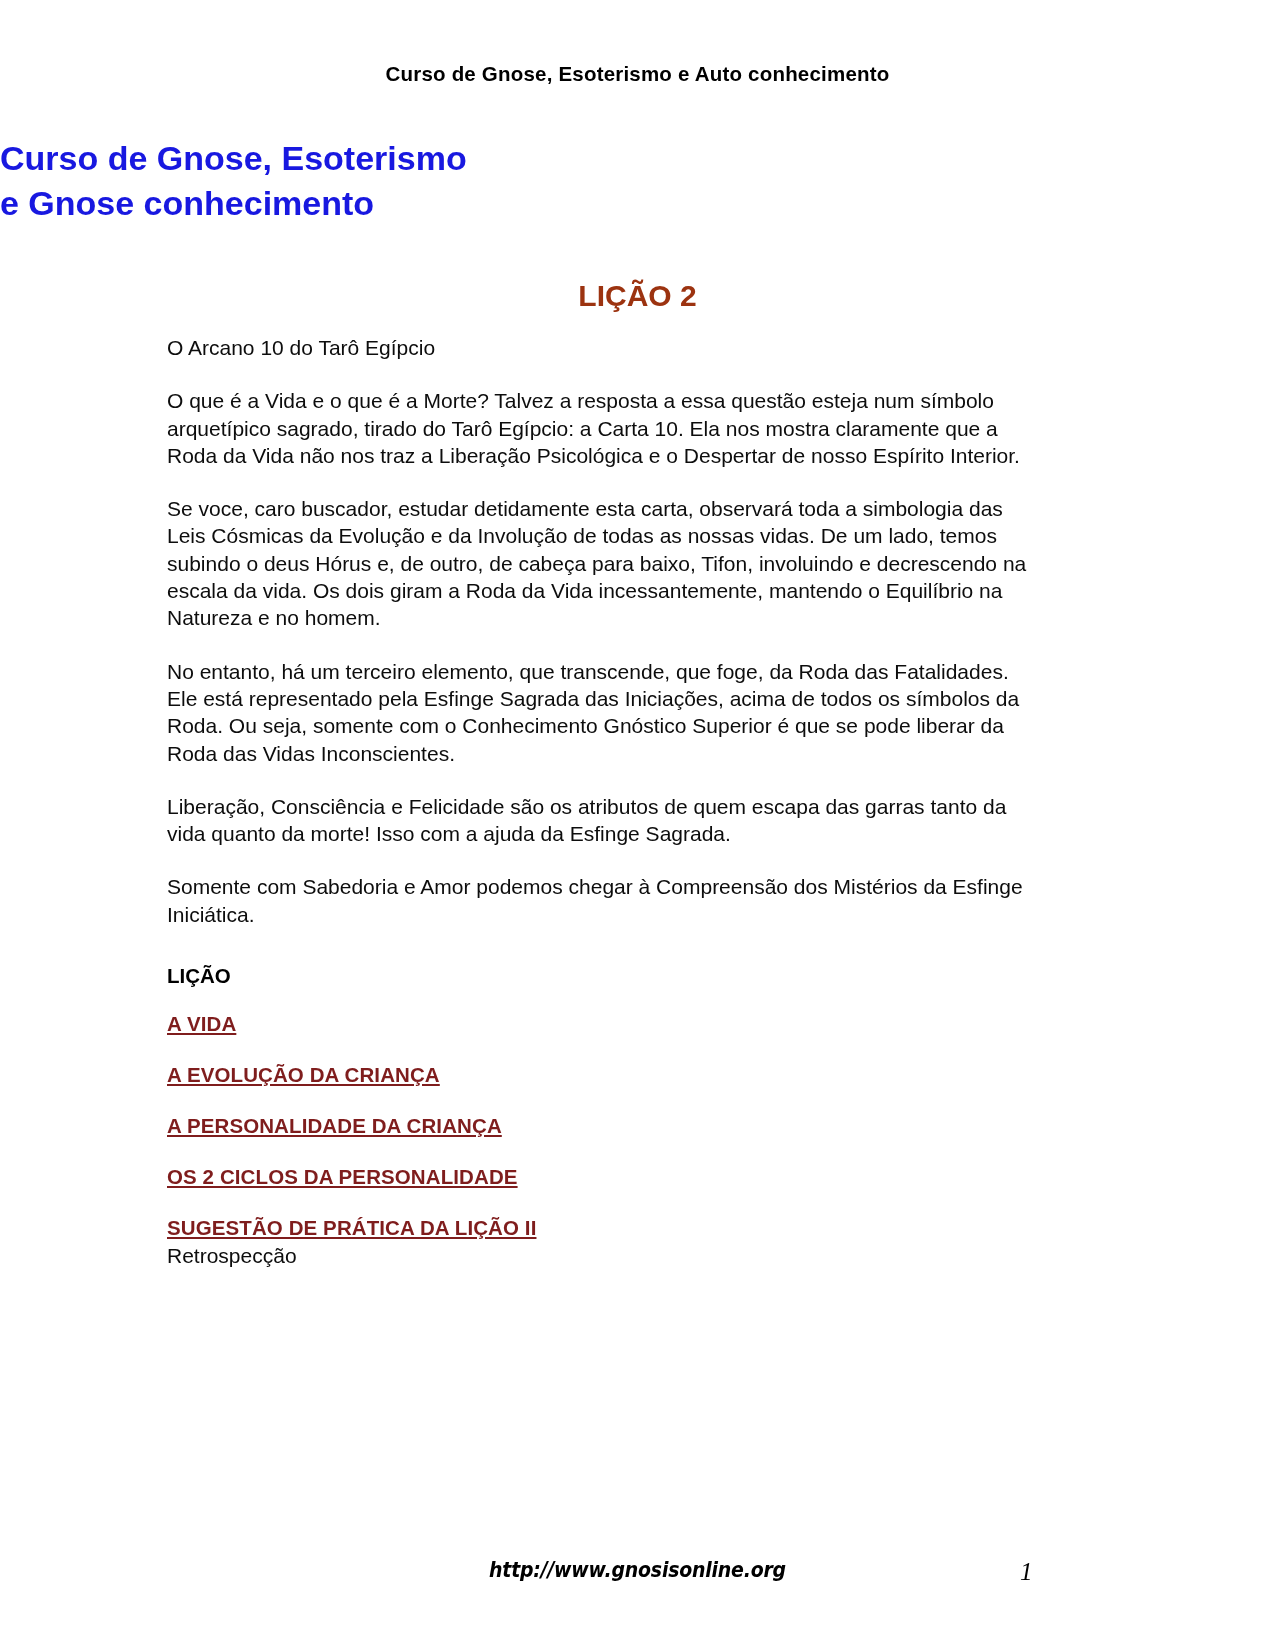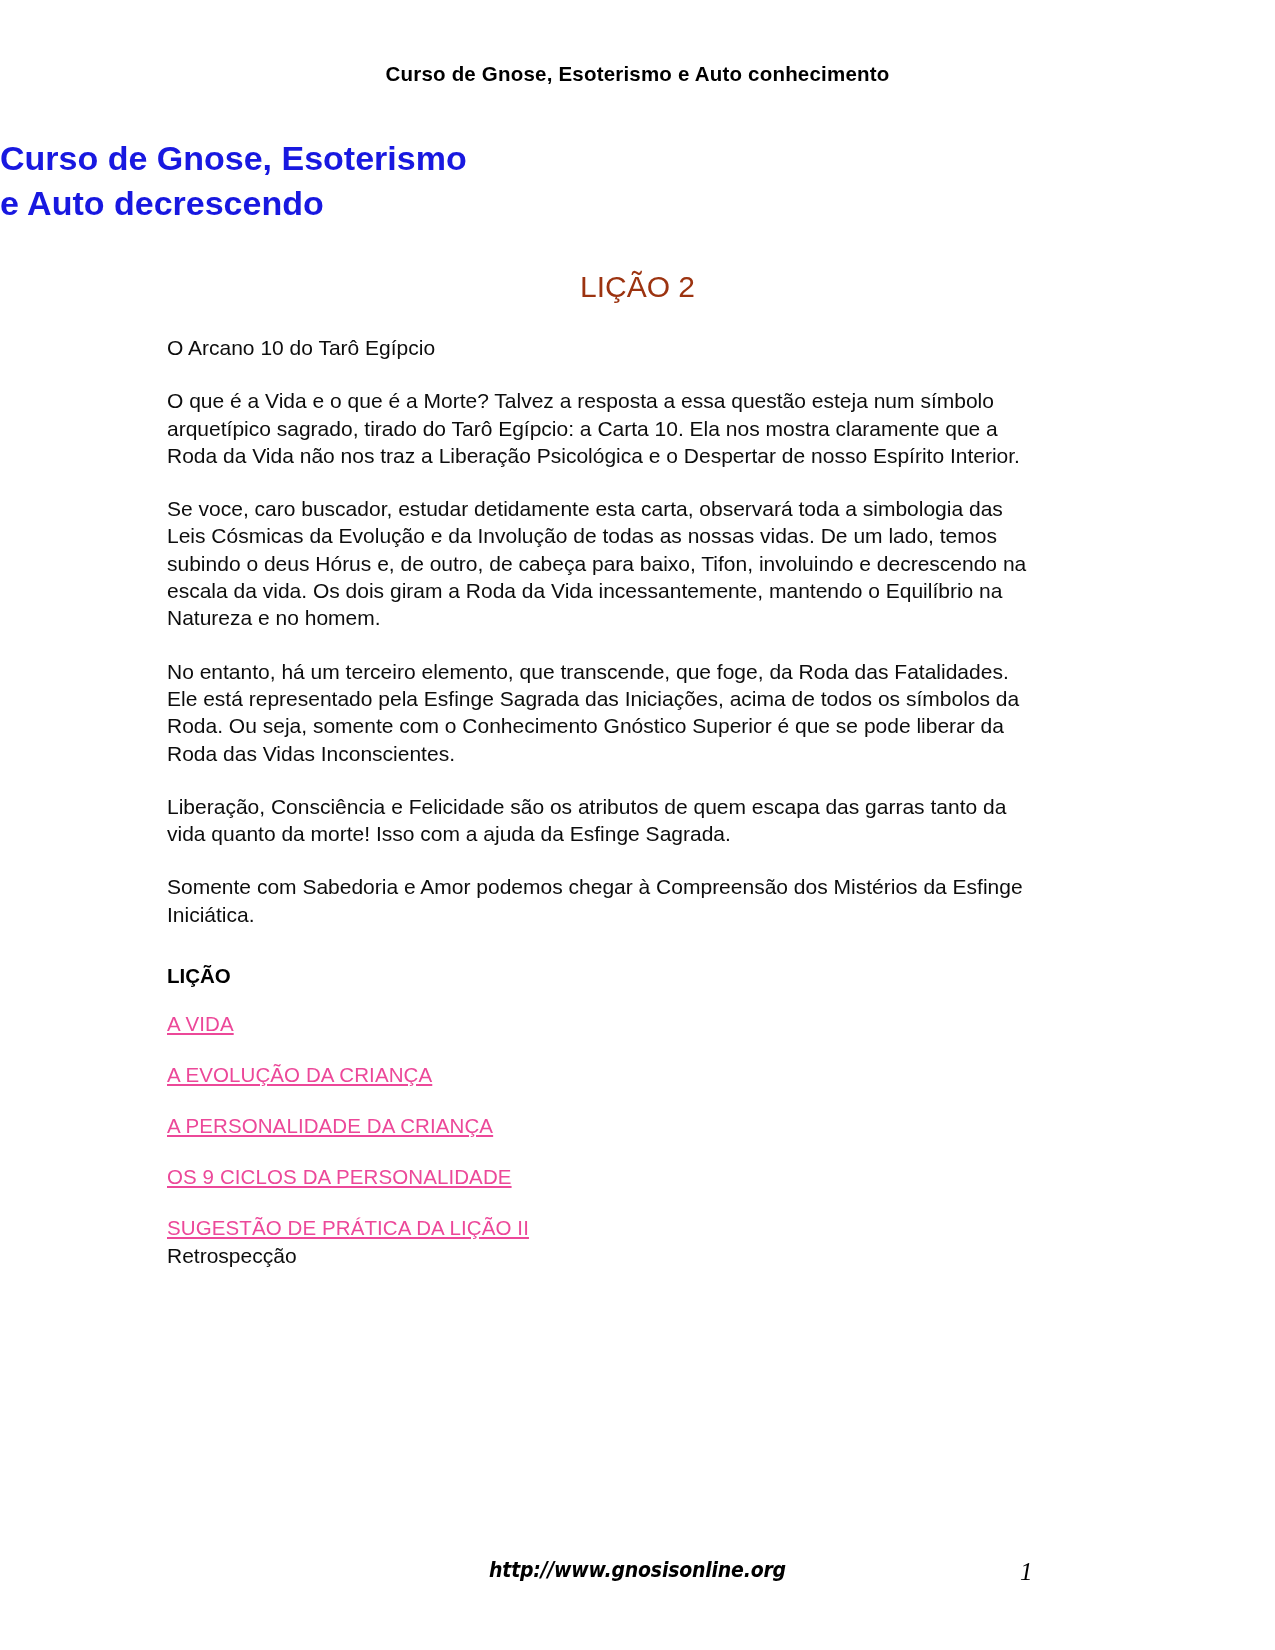--- a/index.html
+++ b/index.html
@@ -48,27 +48,27 @@
     color: #1818E0;
     font-size: 34px;
     font-weight: bold;
     line-height: 1.32;
   }
   .doc-title .line { display: block; }
 
   
   .lesson-heading {
     position: absolute;
-    top: 270px;
+    top: 279px;
     left: 0;
     width: 1275px;
     text-align: center;
     color: #9C3310;
     font-size: 30px;
-    font-weight: normal;
+    font-weight: bold;
   }
 
   
   .content {
     position: absolute;
     top: 334px;
     left: 167px;
     width: 872px;
   }
 
@@ -98,23 +98,23 @@
     margin: 0;
     padding: 0;
   }
   ul.index-list li {
     margin: 0 0 27px 0;
   }
   ul.index-list li:last-child {
     margin-bottom: 0;
   }
   a.index-link {
-    color: #ec4899;
-    font-size: 20.5px;
-    font-weight: normal;
+    color: #7f1d1d;
+    font-size: 20.5px;
+    font-weight: bold;
     text-decoration: underline;
     text-underline-offset: 2px;
     letter-spacing: 0.1px;
   }
   .index-note {
     font-size: 21px;
     line-height: 1.30;
     margin: 2px 0 0 0;
     color: #0d0d0d;
   }
@@ -150,21 +150,21 @@
 </style>
 </head>
 <body>
 
 <div class="page">
 
   <div class="running-header">Curso de Gnose, Esoterismo e Auto conhecimento</div>
 
   <div class="doc-title">
     <span class="line">Curso de Gnose, Esoterismo</span>
-    <span class="line">e Auto decrescendo</span>
+    <span class="line">e Gnose conhecimento</span>
   </div>
 
   <div class="lesson-heading">LIÇÃO 2</div>
 
   <div class="content">
 
 
     <p class="body-text">O Arcano 10 do Tarô Egípcio</p>
     <p class="body-text">O que é a Vida e o que é a Morte? Talvez a resposta a essa questão esteja num símbolo arquetípico sagrado, tirado do Tarô Egípcio: a Carta 10. Ela nos mostra claramente que a Roda da Vida não nos traz a Liberação Psicológica e o Despertar de nosso Espírito Interior.</p>
     <p class="body-text">Se voce, caro buscador, estudar detidamente esta carta, observará toda a simbologia das Leis Cósmicas da Evolução e da Involução de todas as nossas vidas. De um lado, temos subindo o deus Hórus e, de outro, de cabeça para baixo, Tifon, involuindo e decrescendo na escala da vida. Os dois giram a Roda da Vida incessantemente, mantendo o Equilíbrio na Natureza e no homem.</p>
@@ -178,21 +178,21 @@
       <li>
         <a class="index-link" href="#">A VIDA</a>
       </li>
       <li>
         <a class="index-link" href="#">A EVOLUÇÃO DA CRIANÇA</a>
       </li>
       <li>
         <a class="index-link" href="#">A PERSONALIDADE DA CRIANÇA</a>
       </li>
       <li>
-        <a class="index-link" href="#">OS 9 CICLOS DA PERSONALIDADE</a>
+        <a class="index-link" href="#">OS 2 CICLOS DA PERSONALIDADE</a>
       </li>
       <li>
         <a class="index-link" href="#">SUGESTÃO DE PRÁTICA DA LIÇÃO II</a>
         <div class="index-note">Retrospecção</div>
       </li>
     </ul>
 
   </div>
 
   <div class="footer">

